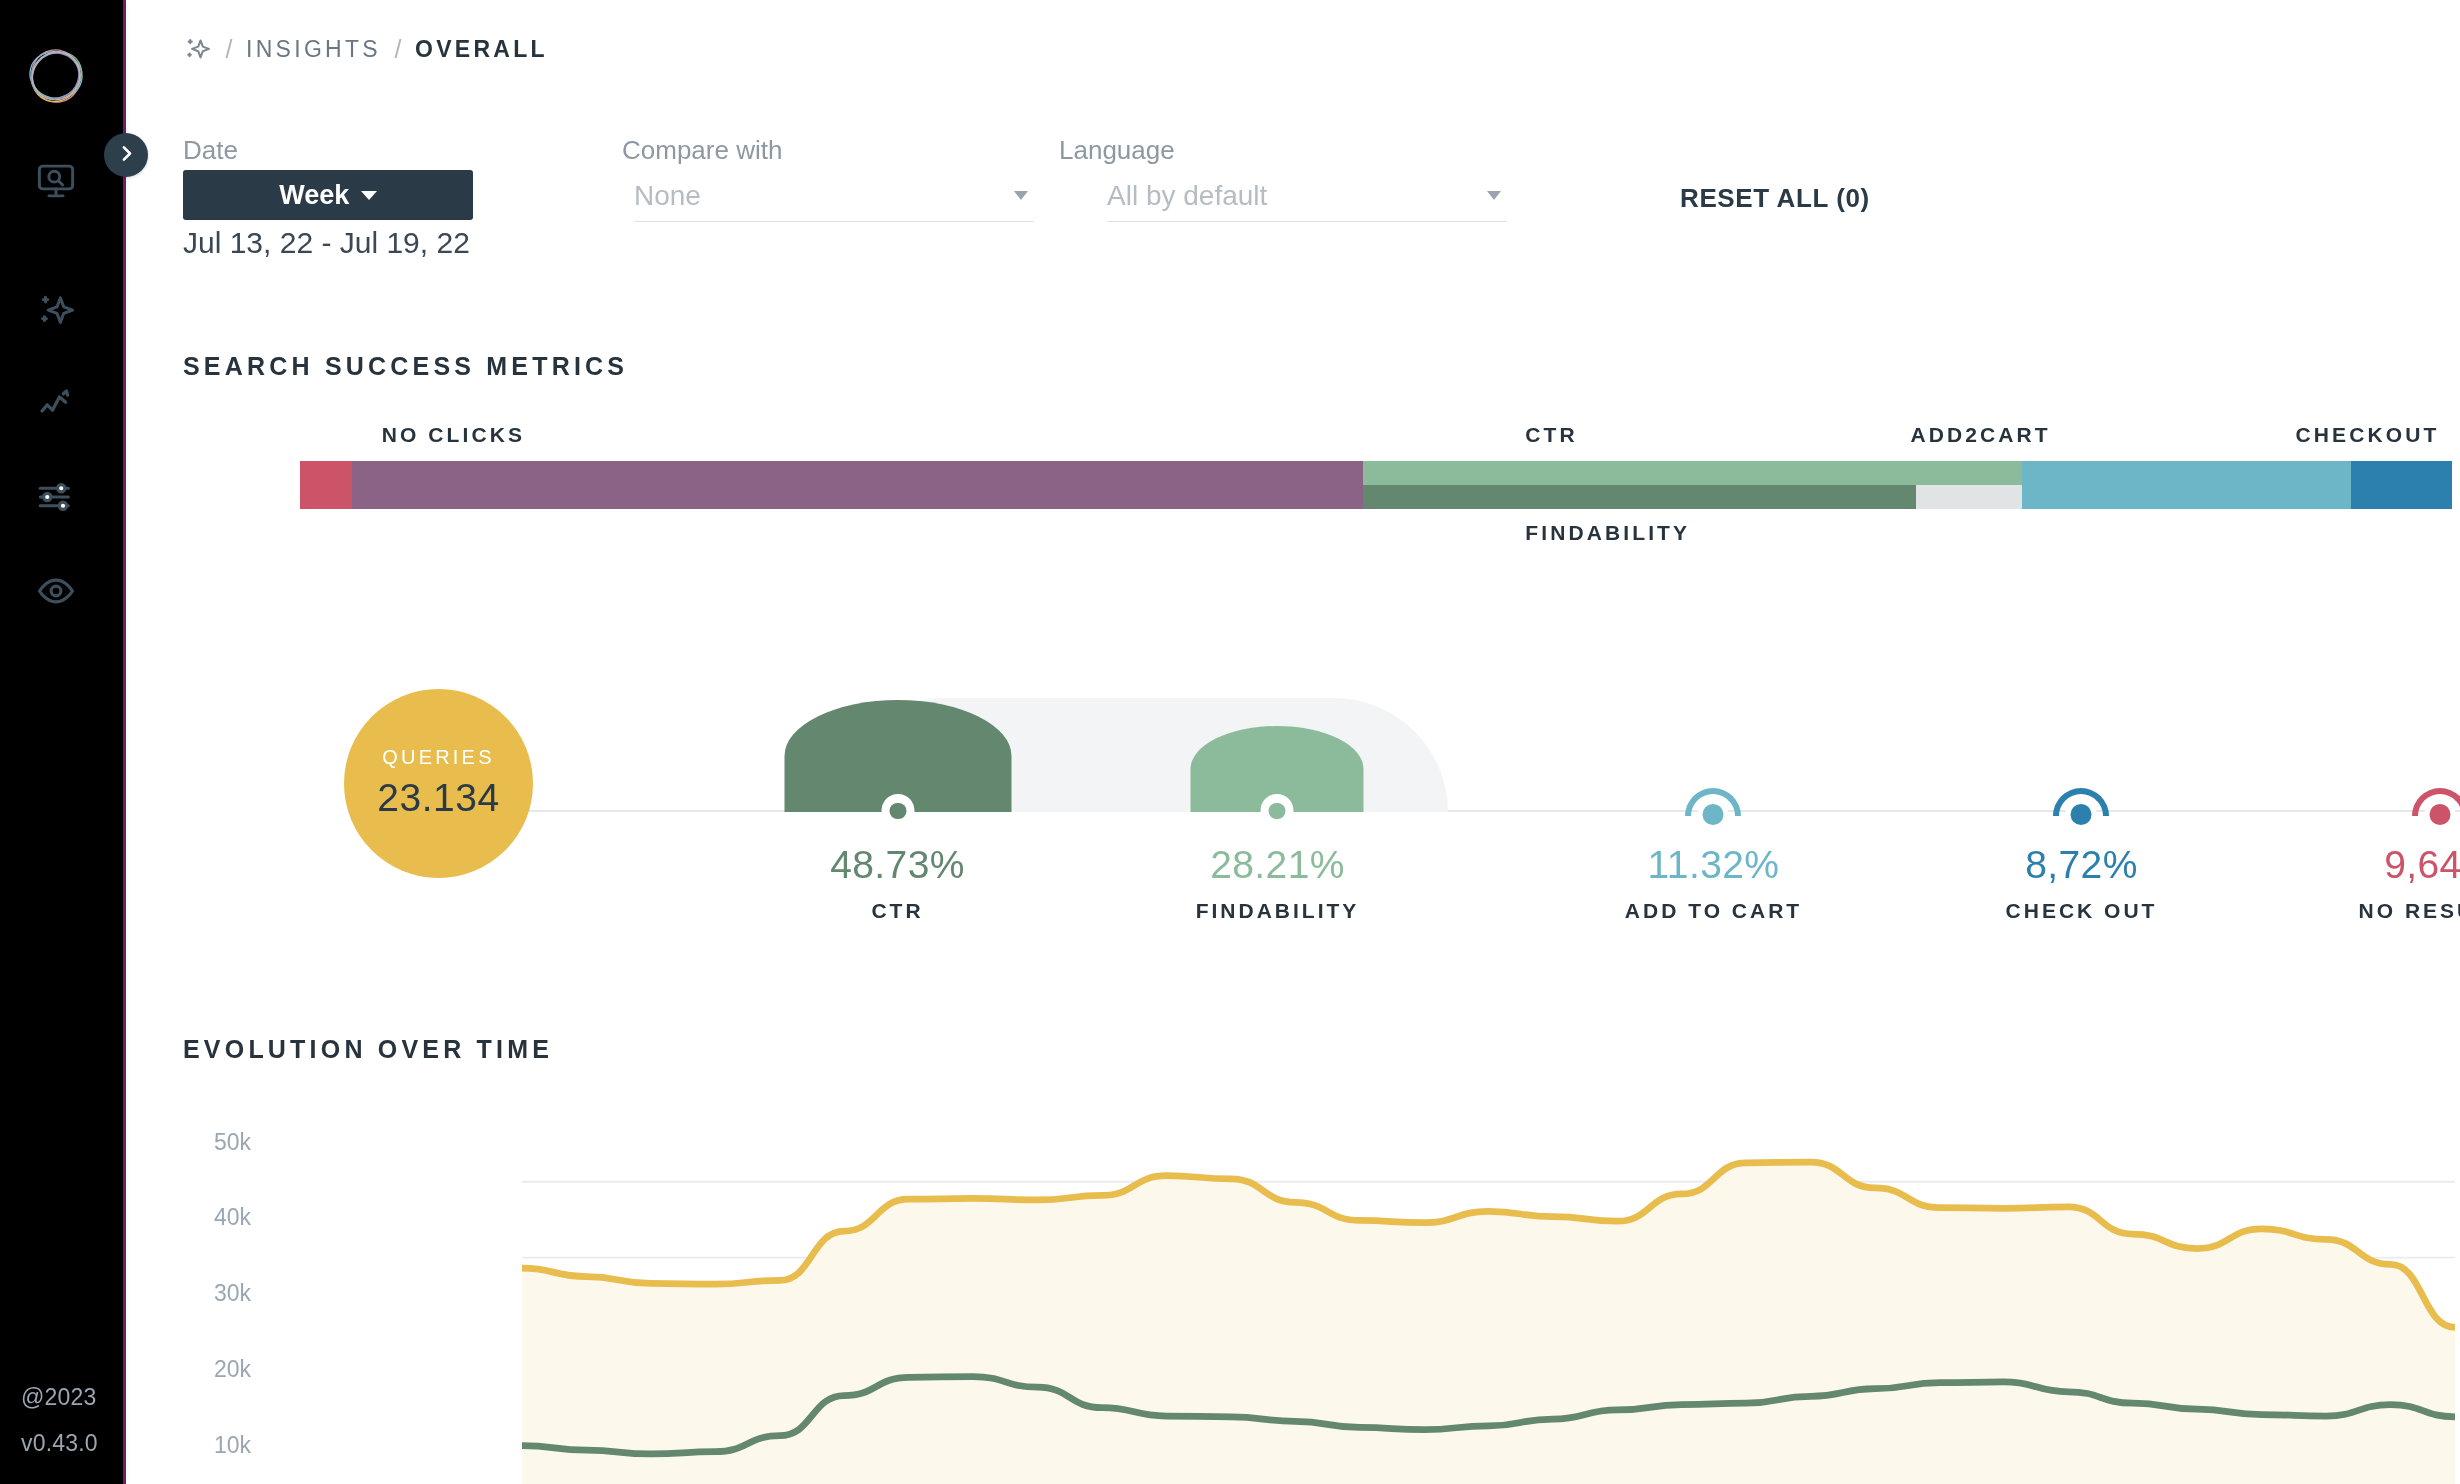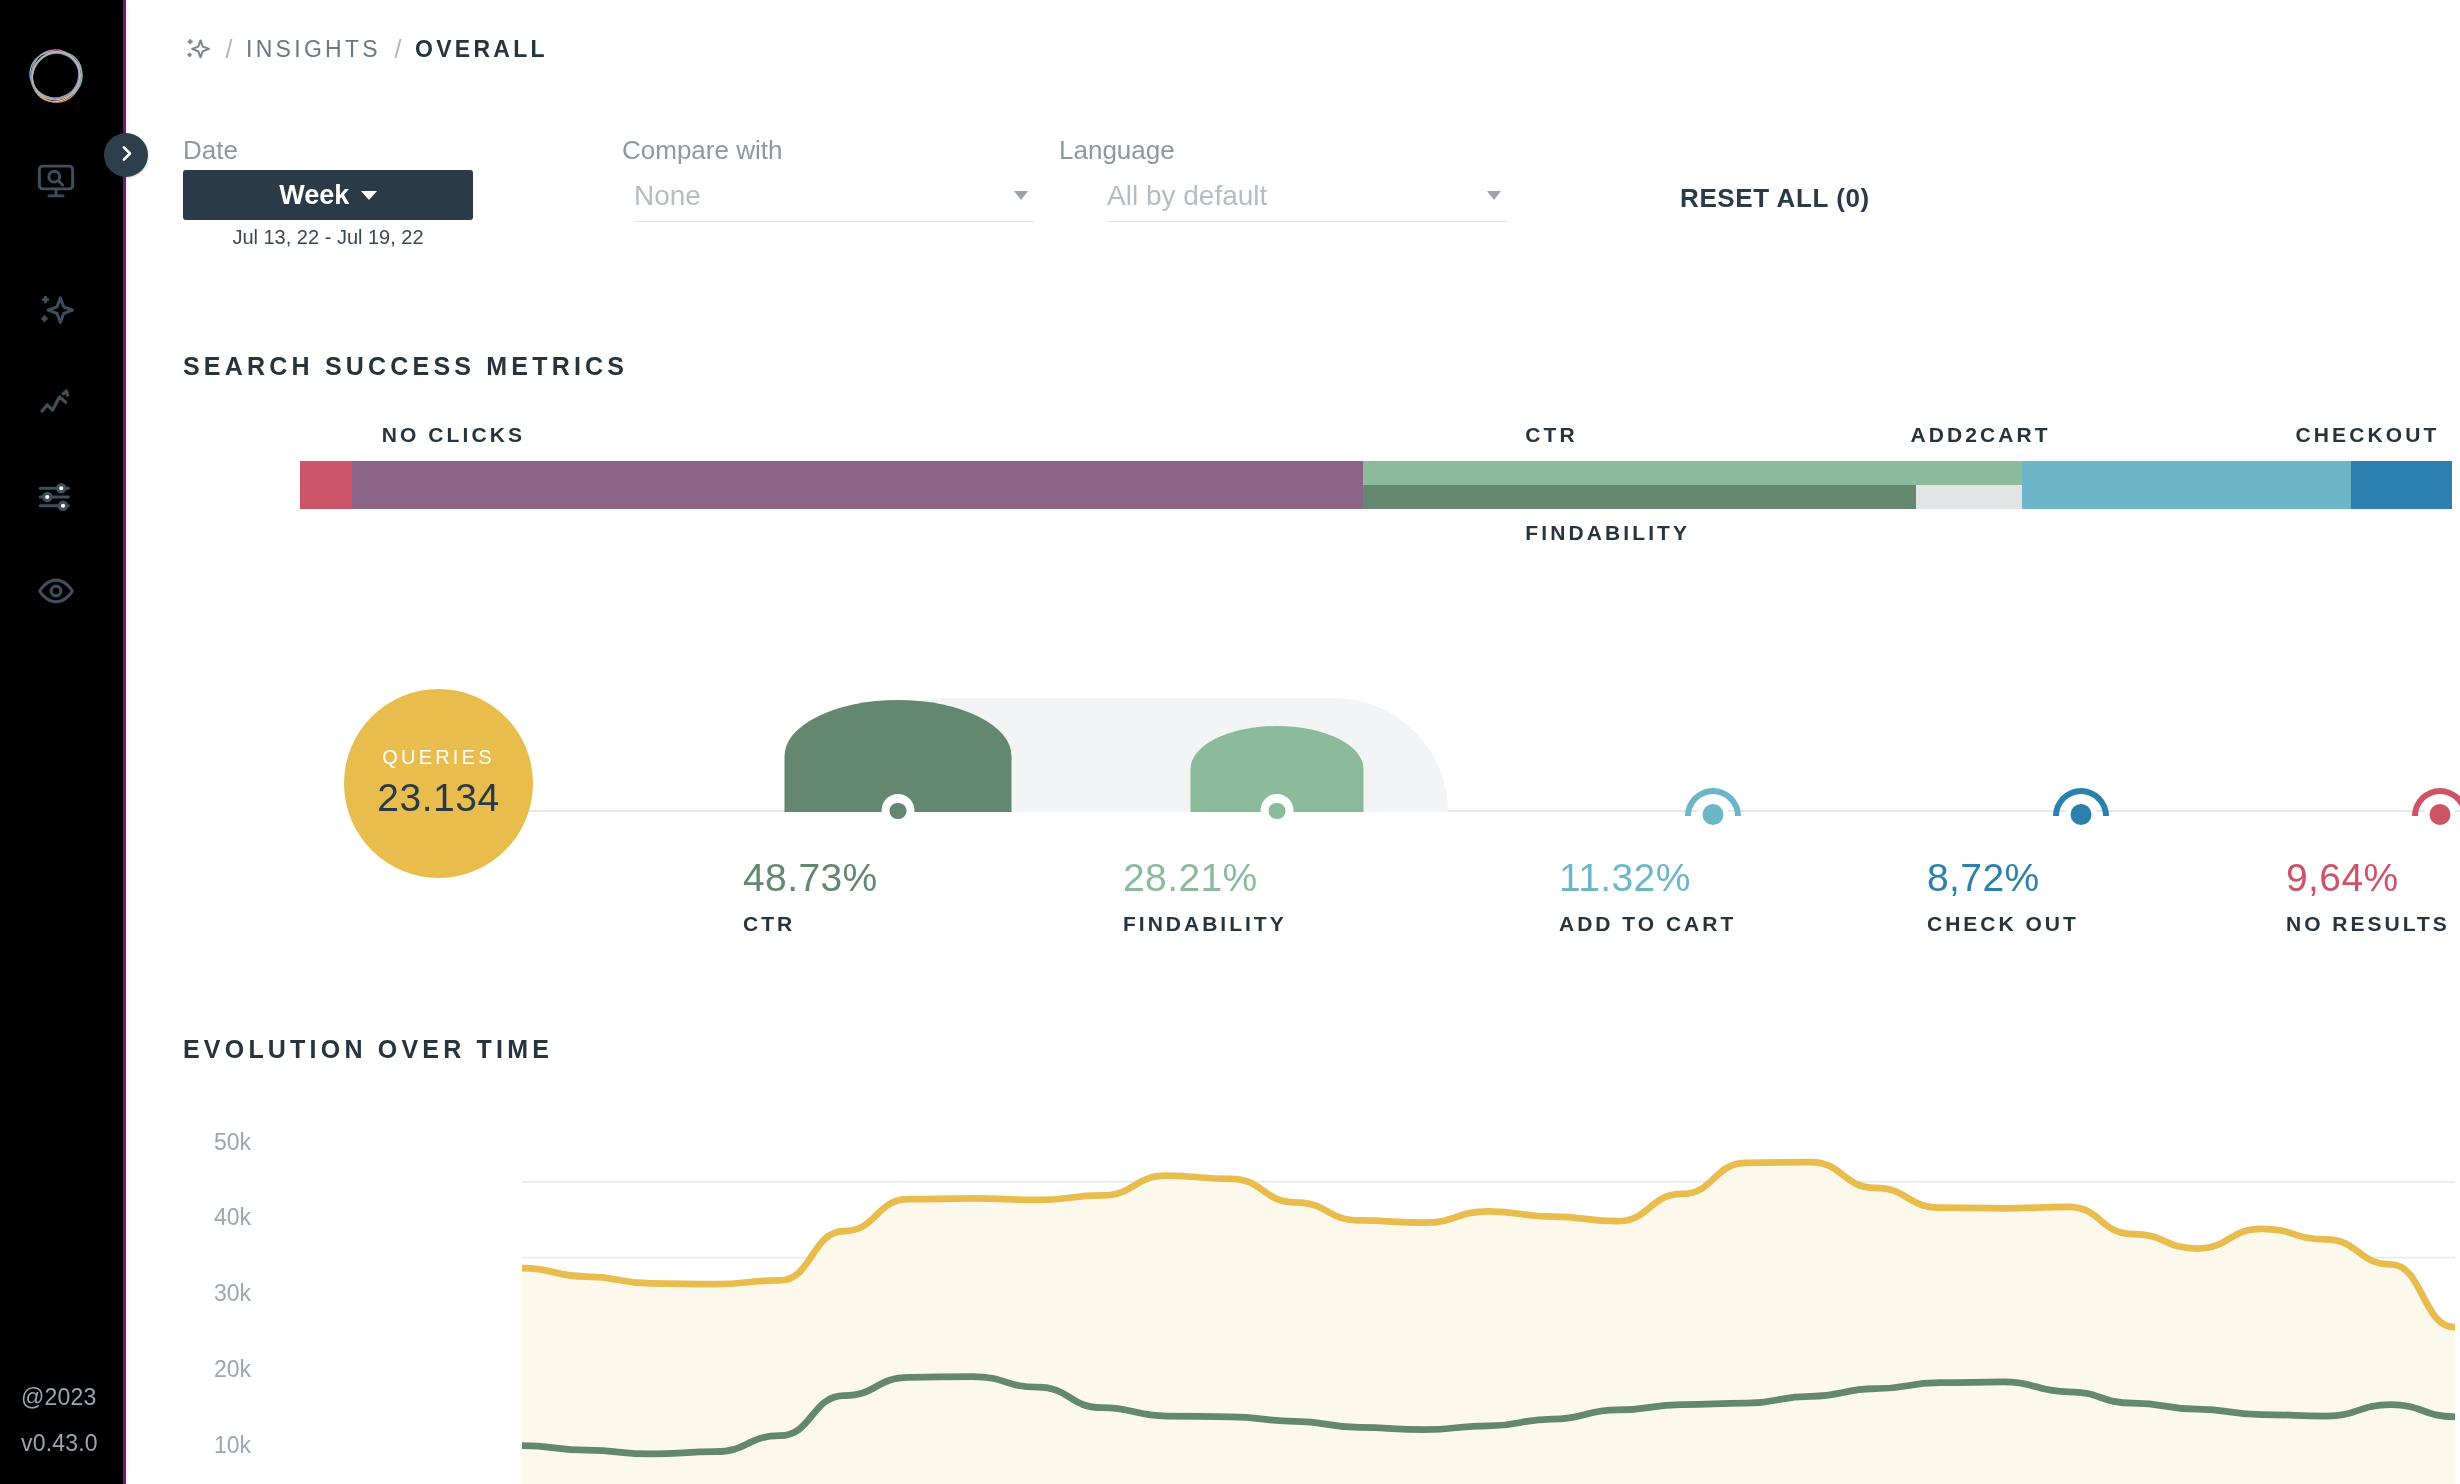--- a/index.html
+++ b/index.html
@@ -81,21 +81,21 @@
     font-family: inherit; font-size: 27px; font-weight: 700;
     cursor: pointer;
     display: flex; align-items: center; justify-content: center; gap: 11.6px;
   }
   #date-button .caret {
     width: 0; height: 0; border-left: 8.7px solid transparent;
     border-right: 8.7px solid transparent; border-top: 9.7px solid #fff;
   }
   #date-range {
     position: absolute; left: 57px; top: 91px; width: 290px;
-    text-align: center; font-size: 20px; color: #3a4754;
+    text-align: left; font-size: 30px; color: #3a4754;
   }
 
   .select-field {
     position: absolute; top: 35px; width: 400px; height: 52px;
     border-bottom: 1.9px solid #dfe3e7;
     display: flex; align-items: center; cursor: pointer; margin-left: 48px;
   }
   #compare-select { left: 460px; }
   #lang-select { left: 933px; }
   .select-field .val { font-size: 28px; color: #b4bcc4; flex: 1; }
@@ -188,21 +188,21 @@
   .small-gauge .knob {
     position: absolute; left: 50%; bottom: -13.5px; transform: translateX(-50%);
     width: 31px; height: 31px; border-radius: 50%;
     background: #fff; display: flex; align-items: center; justify-content: center;
   }
   .small-gauge .knob i { width: 21px; height: 21px; border-radius: 50%; display: block; }
   #gauge-cart { left: 1529px; }
   #gauge-check { left: 1897px; }
   #gauge-nores { left: 2256px; }
 
-  .gauge-text { position: absolute; top: 180px; width: 309px; text-align: left; }
+  .gauge-text { position: absolute; top: 167px; width: 309px; text-align: center; }
   .gauge-text .pct { font-size: 39px; font-weight: 400; letter-spacing: 0.4px; }
   .gauge-text .name {
     font-size: 21px; font-weight: 700; color: #27333d;
     letter-spacing: 3px; margin-top: 11.6px; white-space: nowrap;
   }
   #txt-ctr   { left: 617px; }
   #txt-find  { left: 997px; }
   #txt-cart  { left: 1433px; }
   #txt-check { left: 1801px; }
   #txt-nores { left: 2160px; }

